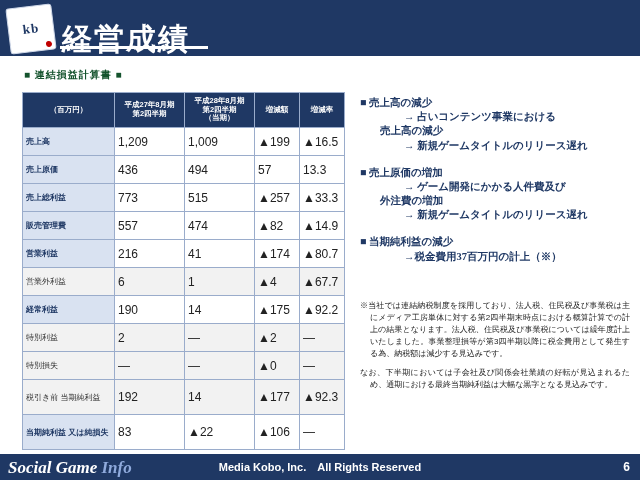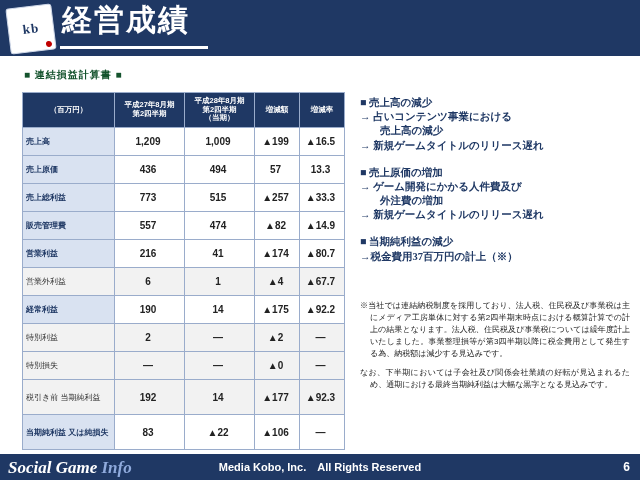--- a/index.html
+++ b/index.html
@@ -24,21 +24,21 @@
   .logo .lg-in{
     position:absolute;left:4px;top:5px;width:36px;height:34px;
     color:#1f3864;font-size:13px;font-weight:bold;letter-spacing:1px;
     font-family:"Liberation Serif", serif;
     text-align:center;line-height:34px;
   }
   .logo .lg-dot{
     position:absolute;right:3px;bottom:2px;width:6px;height:6px;background:#c00000;border-radius:50%;
   }
   .title{
-    position:absolute;left:62px;top:0;
+    position:absolute;left:62px;top:19px;
     font-size:30px;font-weight:bold;color:#ffffff;
     letter-spacing:2px;
   }
   .title-underline{
     position:absolute;left:60px;top:46px;width:148px;height:3px;background:#ffffff;
   }
 
   
   .sec-head{
     position:absolute;left:24px;top:68px;
@@ -60,31 +60,31 @@
     background:#1f3864;color:#ffffff;font-weight:bold;
     text-align:center;height:34px;line-height:1.15;font-size:7.5px;
   }
   col.c1{width:92px;}
   col.c2{width:70px;}
   col.c3{width:70px;}
   col.c4{width:45px;}
   col.c5{width:45px;}
   td.lbl{text-align:left;background:#d9e2f1;font-weight:bold;font-size:8px;}
   td.lbl.alt{background:#f2f2f2;font-weight:normal;color:#333;}
-  td.num{text-align:center;background:#ffffff;font-size:10px;color:#222;padding-right:6px;font-weight:bold;}
+  td.num{text-align:left;background:#ffffff;font-size:12px;color:#222;padding-right:6px;}
   td.num.alt{background:#f2f2f2;}
   tr.two-line td{height:34px;}
 
   
   .notes{position:absolute;left:360px;top:96px;width:268px;}
   .note-block{margin-bottom:13px;font-family:Liberation Serif, serif;}
   .note-line{
     font-size:10.5px;font-weight:bold;color:#1f3864;line-height:1.35;
   }
-  .note-line.ind{padding-left:10px;text-indent:-10px;}
+  .note-line.ind{padding-left:10px;text-indent:-10px;margin-left:44px;}
   .note-line.ind2{padding-left:20px;}
 
   .footnote{
     position:absolute;left:360px;top:300px;width:270px;
     font-size:8px;color:#222;line-height:1.5;text-align:justify;
   }
   .footnote p{margin:0 0 7px 0;}
   .footnote p.hang{padding-left:10px;text-indent:-10px;}
 
   

